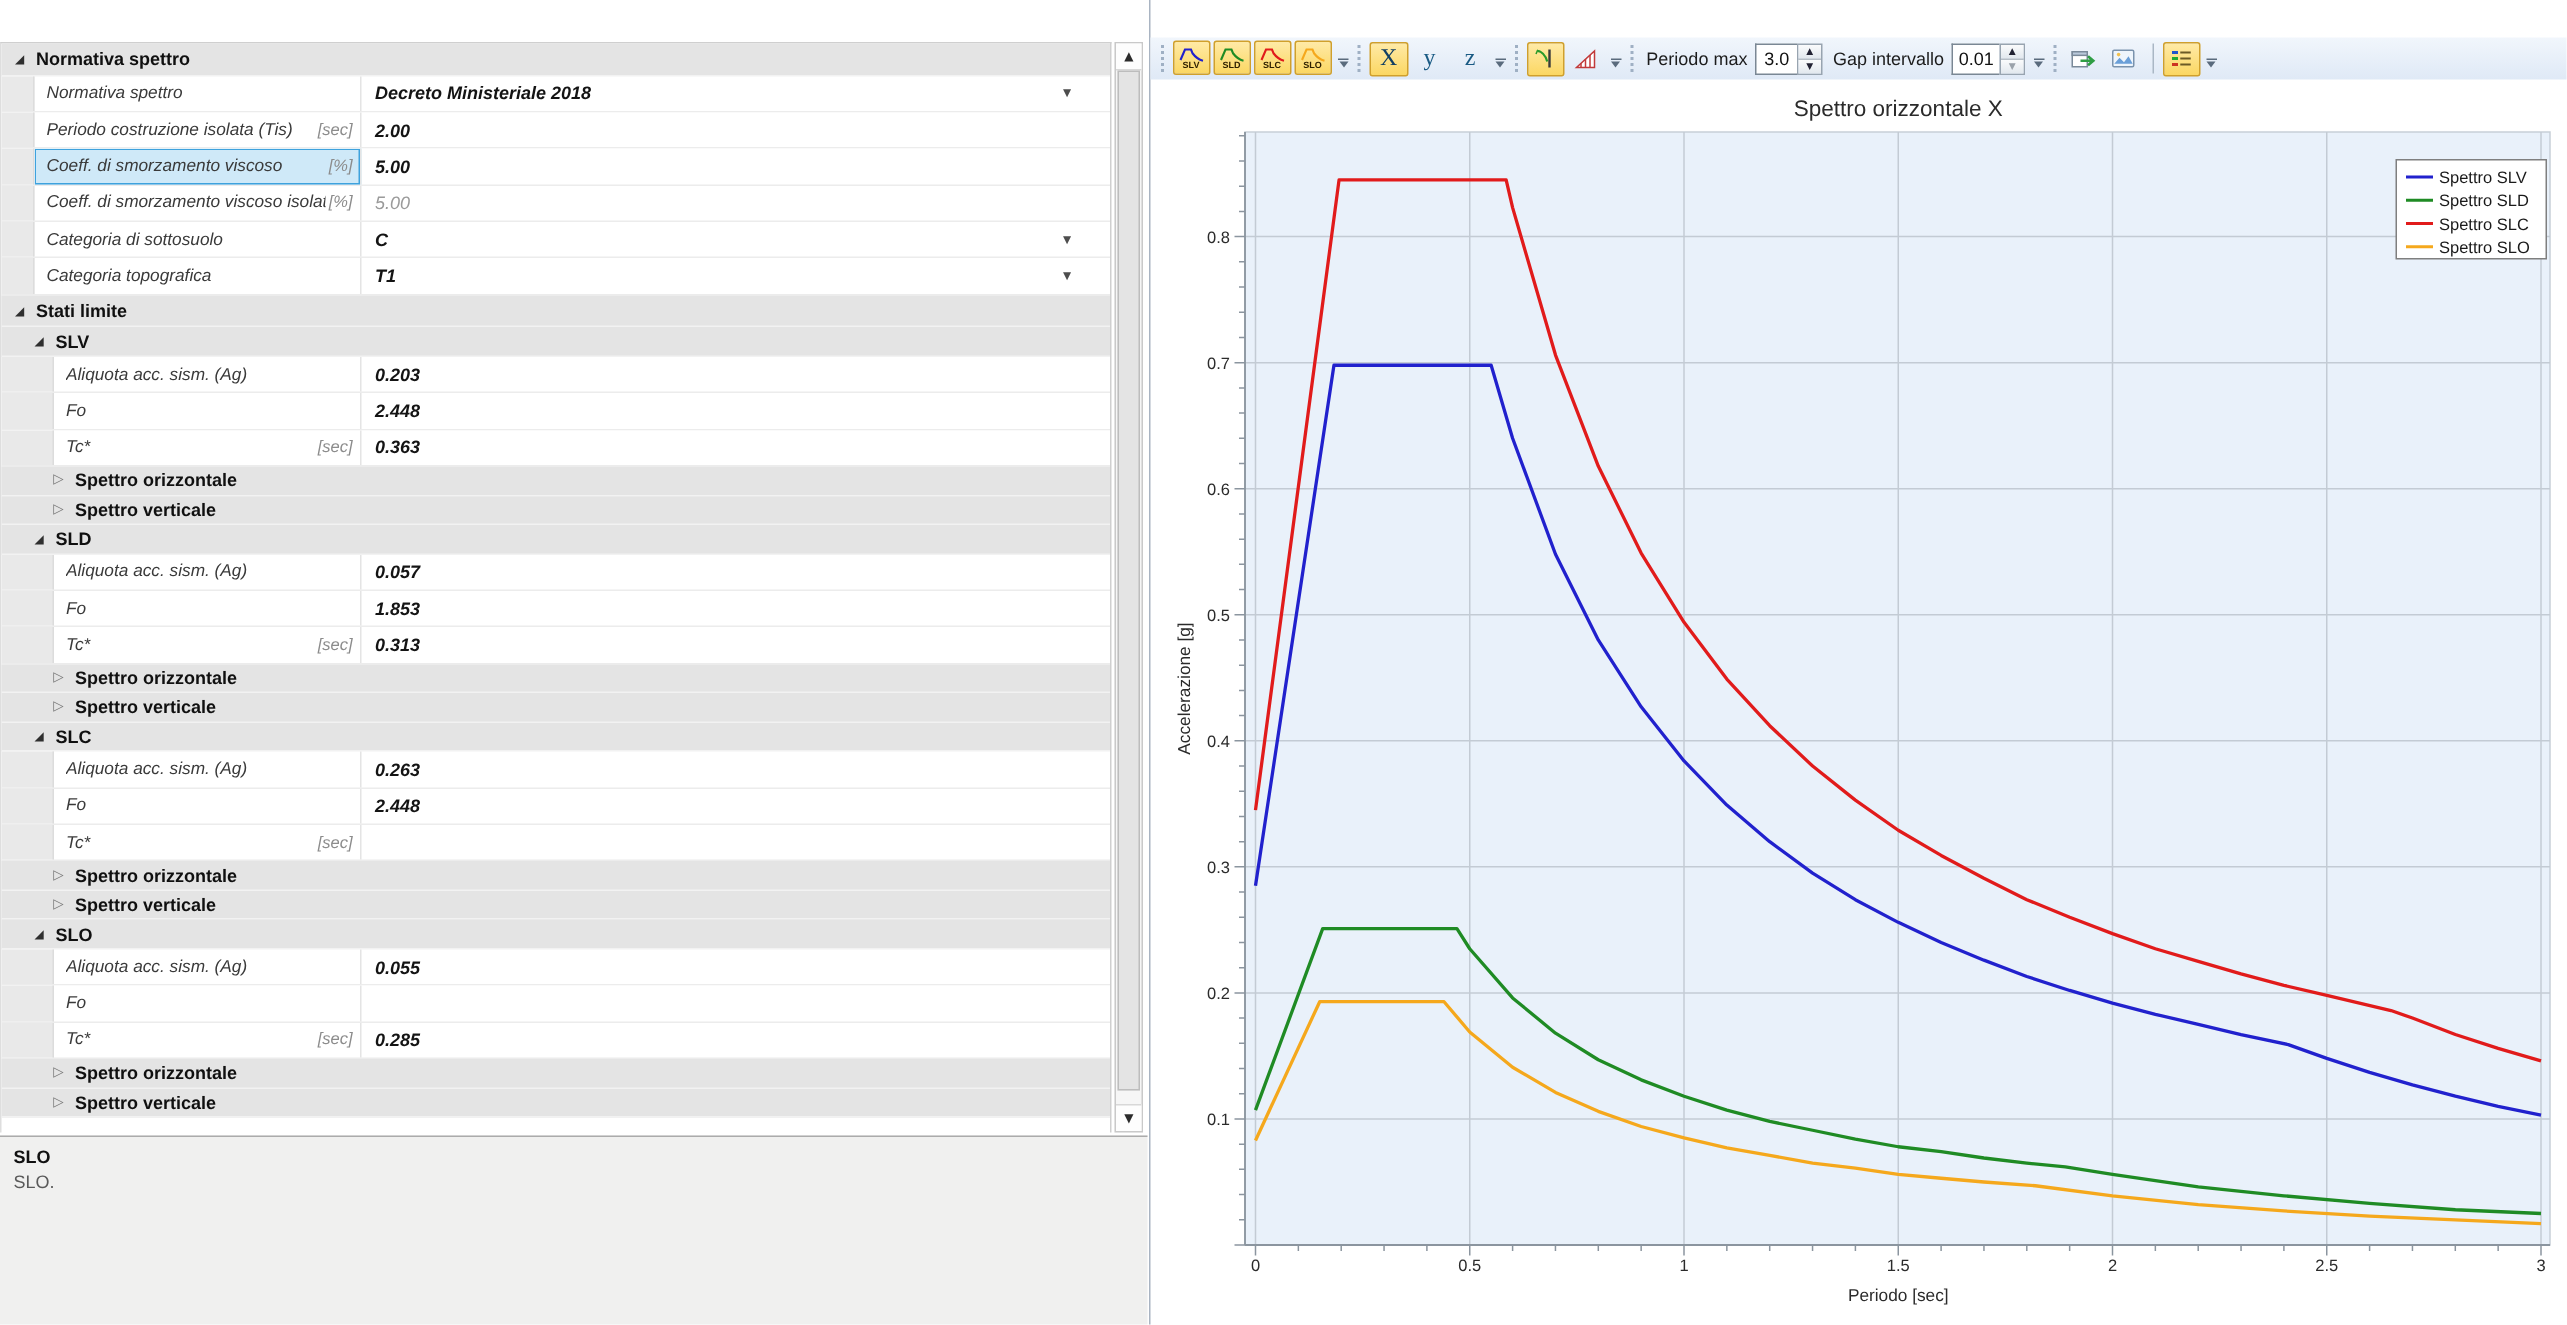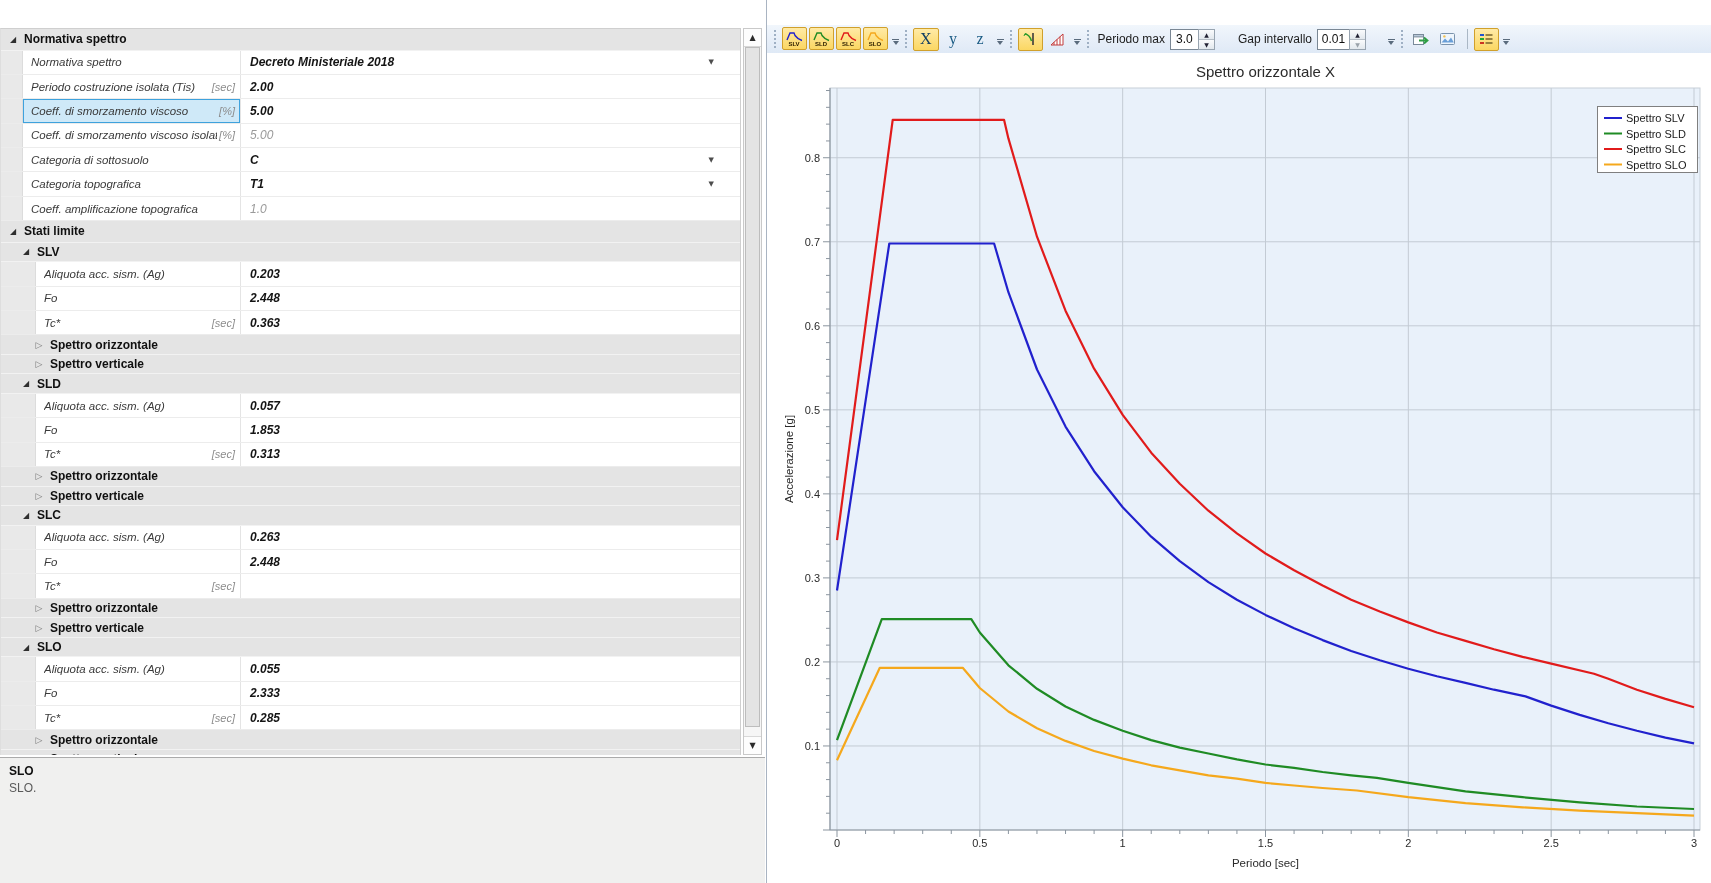--- a/index.html
+++ b/index.html
@@ -68,21 +68,21 @@
           background:transparent;display:inline-flex;align-items:center;justify-content:center;
           padding:0 2px;box-sizing:border-box;cursor:default;}
   .tb-btn.toggled{background:linear-gradient(#ffeaa6,#fbd763);border-color:#d0a02c;}
   .ax-letter{font-family:"Liberation Serif",serif;font-size:16px;color:#1a5b84;line-height:1;padding:0 4px;}
   .tb-btn.toggled .ax-letter{color:#123f63;}
   .overflow{display:inline-flex;flex-direction:column;align-items:center;margin:6px 3px 0 3px;}
   .ov-bar{width:7px;height:0;border-top:1.5px solid #5a6b7d;margin-bottom:1.5px;}
   .ov-tri{width:0;height:0;border-left:3.5px solid transparent;border-right:3.5px solid transparent;
           border-top:4px solid #5a6b7d;}
   .tb-label{font-size:12px;color:#1c1c1c;margin:0 5px 0 4px;white-space:nowrap;}
-  .spin{display:inline-flex;align-items:stretch;height:21px;margin-right:19px;}
+  .spin{display:inline-flex;align-items:stretch;height:21px;margin-right:3px;}
   .spin-val{width:27px;background:#fff;border:1px solid #7a8794;border-right:none;font-size:12px;
             color:#111;display:flex;align-items:center;justify-content:center;}
   .spin-btns{display:flex;flex-direction:column;width:15px;border:1px solid #98a4b0;}
   .spin-btns i{flex:1;display:flex;align-items:center;justify-content:center;font-style:normal;
                font-family:"DejaVu Sans",sans-serif;font-size:6px;color:#223;background:linear-gradient(#fafbfc,#e2e8ee);}
   .spin-btns i.first{border-bottom:1px solid #b6bec6;}
   .spin-btns i.dim{color:#9aa2aa;}
   .vsep{width:0;height:20px;border-left:1px solid #aab7c5;margin:0 5px;}
 
   #chart-svg{position:absolute;left:0;top:53px;}
@@ -153,29 +153,20 @@
       <div class="pg-row prop">
         <span class="gutter"></span>
         <span class="name">
           <span class="nl">Categoria topografica</span>
         </span>
         <span class="val">
           <span class="vt">T1</span>
           <span class="dd">▼</span>
         </span>
       </div>
-      <div class="pg-row prop">
-        <span class="gutter"></span>
-        <span class="name">
-          <span class="nl">Coeff. amplificazione topografica</span>
-        </span>
-        <span class="val dis">
-          <span class="vt">1.0</span>
-        </span>
-      </div>
       <div class="pg-row cat lvl0">
         <span class="tri exp">◢</span>
         <span class="lab">Stati limite</span>
       </div>
       <div class="pg-row cat lvl1">
         <span class="tri exp">◢</span>
         <span class="lab">SLV</span>
       </div>
       <div class="pg-row prop ind">
         <span class="gutter"></span>
@@ -300,23 +291,20 @@
           <span class="nl">Aliquota acc. sism. (Ag)</span>
         </span>
         <span class="val">
           <span class="vt">0.055</span>
         </span>
       </div>
       <div class="pg-row prop ind">
         <span class="gutter"></span>
         <span class="name">
           <span class="nl">Fo</span>
-        </span>
-        <span class="val">
-          <span class="vt">2.333</span>
         </span>
       </div>
       <div class="pg-row prop ind">
         <span class="gutter"></span>
         <span class="name">
           <span class="nl">Tc*</span>
           <span class="unit">[sec]</span>
         </span>
         <span class="val">
           <span class="vt">0.285</span>

